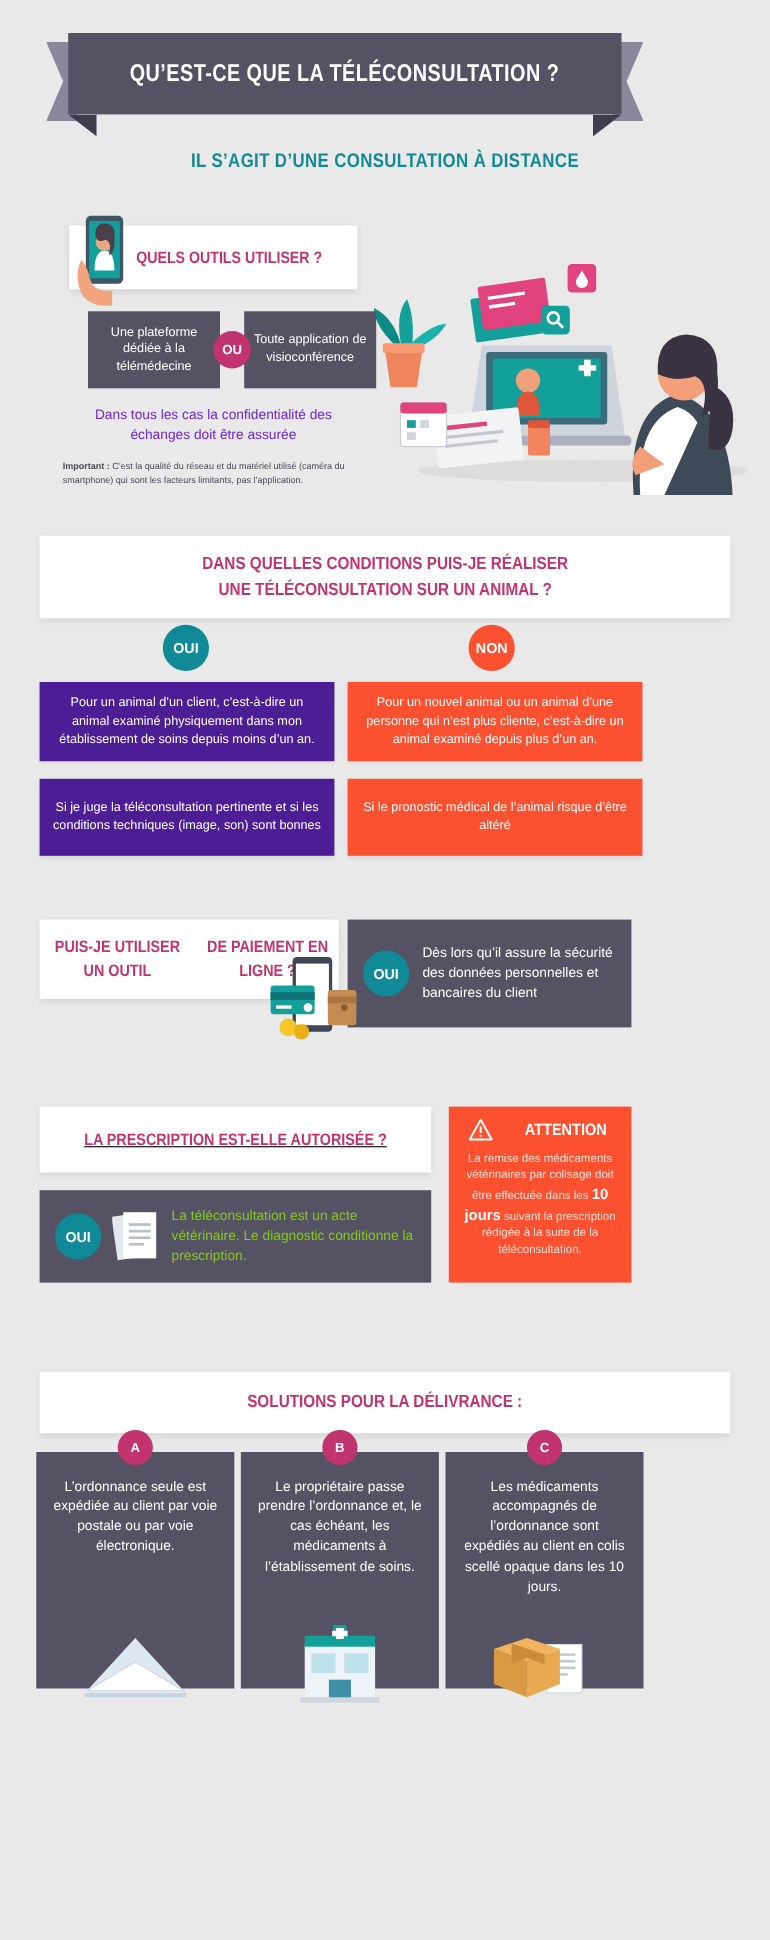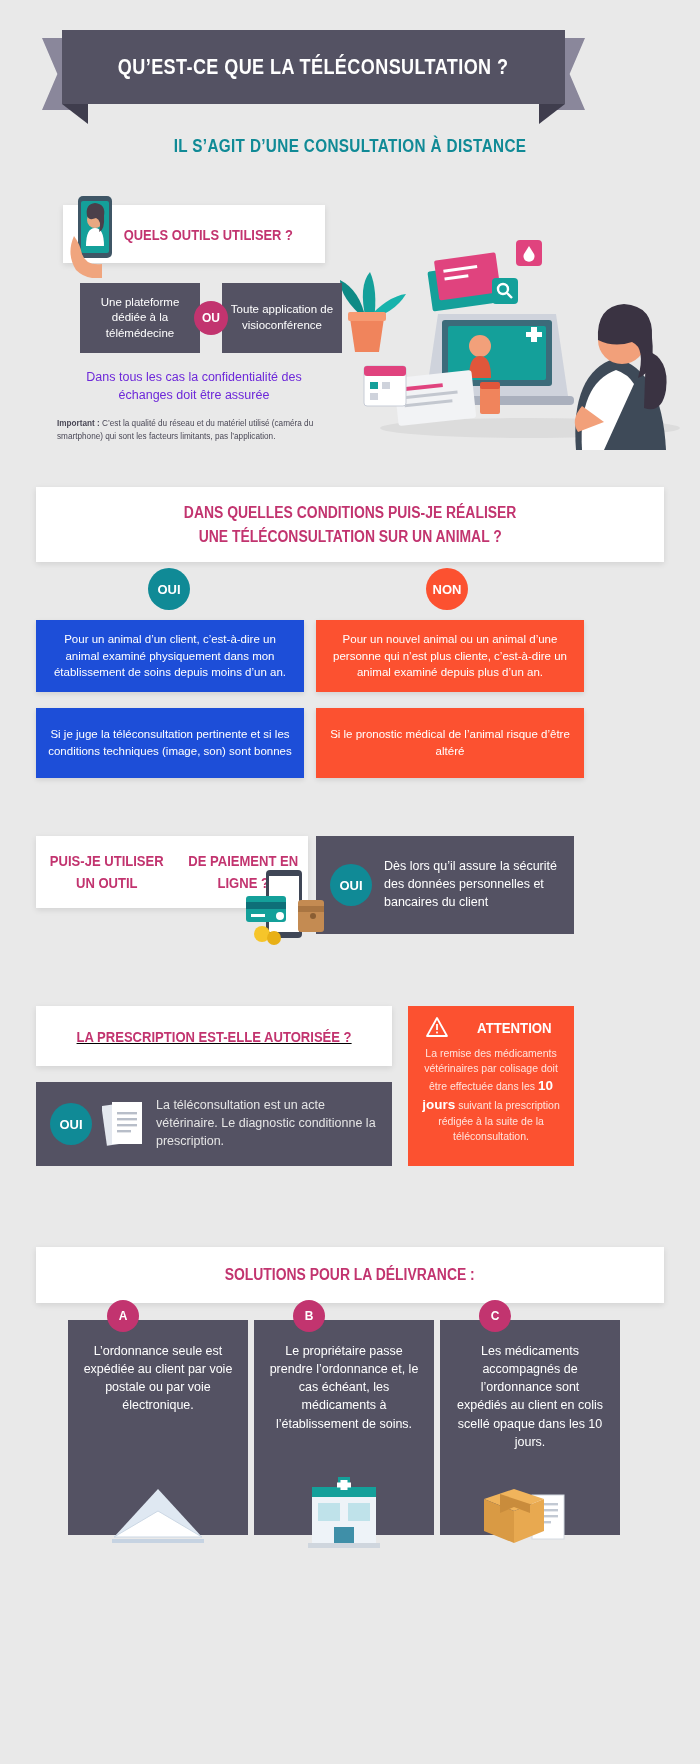--- a/index.html
+++ b/index.html
@@ -109,21 +109,21 @@
   }
   .badge-oui { left: 148px; top: 568px; background: #108a96; }
   .badge-non { left: 426px; top: 568px; background: #fc5130; }
 
   .cond-box {
     position: absolute; color: #fff; font-size: 11.5px; line-height: 1.45;
     display: flex; align-items: center; justify-content: center;
     text-align: center; padding: 8px 12px;
     box-shadow: 0 2px 5px rgba(0,0,0,0.10);
   }
-  .cond-teal { background: #1d4ed8; }
+  .cond-teal { background: #4c1d95; }
   .cond-orange { background: #fc5130; }
   .c1 { left: 36px; top: 620px; width: 268px; height: 72px; }
   .c2 { left: 316px; top: 620px; width: 268px; height: 72px; }
   .c3 { left: 36px; top: 708px; width: 268px; height: 70px; }
   .c4 { left: 316px; top: 708px; width: 268px; height: 70px; }
 
   
   .s3-white {
     position: absolute; left: 36px; top: 836px; width: 272px; height: 72px;
     background: #fff; box-shadow: 0 2px 6px rgba(0,0,0,0.10);
@@ -160,21 +160,21 @@
     position: absolute; left: 36px; top: 1082px; width: 356px; height: 84px;
     background: #545263;
     display: flex; align-items: center; gap: 10px; padding: 0 14px;
   }
   .s4-oui {
     width: 42px; height: 42px; border-radius: 50%; background: #108a96;
     color: #fff; font-size: 13px; font-weight: bold; flex: 0 0 auto;
     display: flex; align-items: center; justify-content: center;
   }
   .doc-illus { width: 44px; height: 52px; flex: 0 0 auto; }
-  .s4-text { color: #e5e5e5; font-size: 12.5px; line-height: 1.42; }
+  .s4-text { color: #84cc16; font-size: 12.5px; line-height: 1.42; }
 
   .attention {
     position: absolute; left: 408px; top: 1006px; width: 166px; height: 160px;
     background: #fc5130; padding: 10px 12px;
     display: flex; flex-direction: column; align-items: center;
   }
   .att-head { display: flex; align-items: center; gap: 23px; margin-bottom: 8px; }
   .att-label { color: #fff; font-size: 15px; font-weight: bold; transform: scaleX(0.88); }
   .att-body {
     color: #ffe3dc; font-size: 10.5px; line-height: 1.42; text-align: center;
@@ -196,21 +196,21 @@
     background: #c2346f; color: #fff; font-size: 12px; font-weight: bold;
     display: flex; align-items: center; justify-content: center; z-index: 3;
   }
   .lb-a { left: 107px; }
   .lb-b { left: 293px; }
   .lb-c { left: 479px; }
 
   .sol-card {
     position: absolute; top: 1320px; width: 180px; height: 215px;
     background: #545263; padding: 22px 14px 0;
-    display: flex; flex-direction: column; align-items: center; margin-left: 35px;
+    display: flex; flex-direction: column; align-items: center;
   }
   .sc-a { left: 33px; }
   .sc-b { left: 219px; }
   .sc-c { left: 405px; }
   .sol-text { color: #fff; font-size: 12.5px; line-height: 1.45; text-align: center; }
   .sol-illus { position: absolute; bottom: -18px; left: 50%; transform: translateX(-50%); }
 </style>
 </head>
 <body>
 

